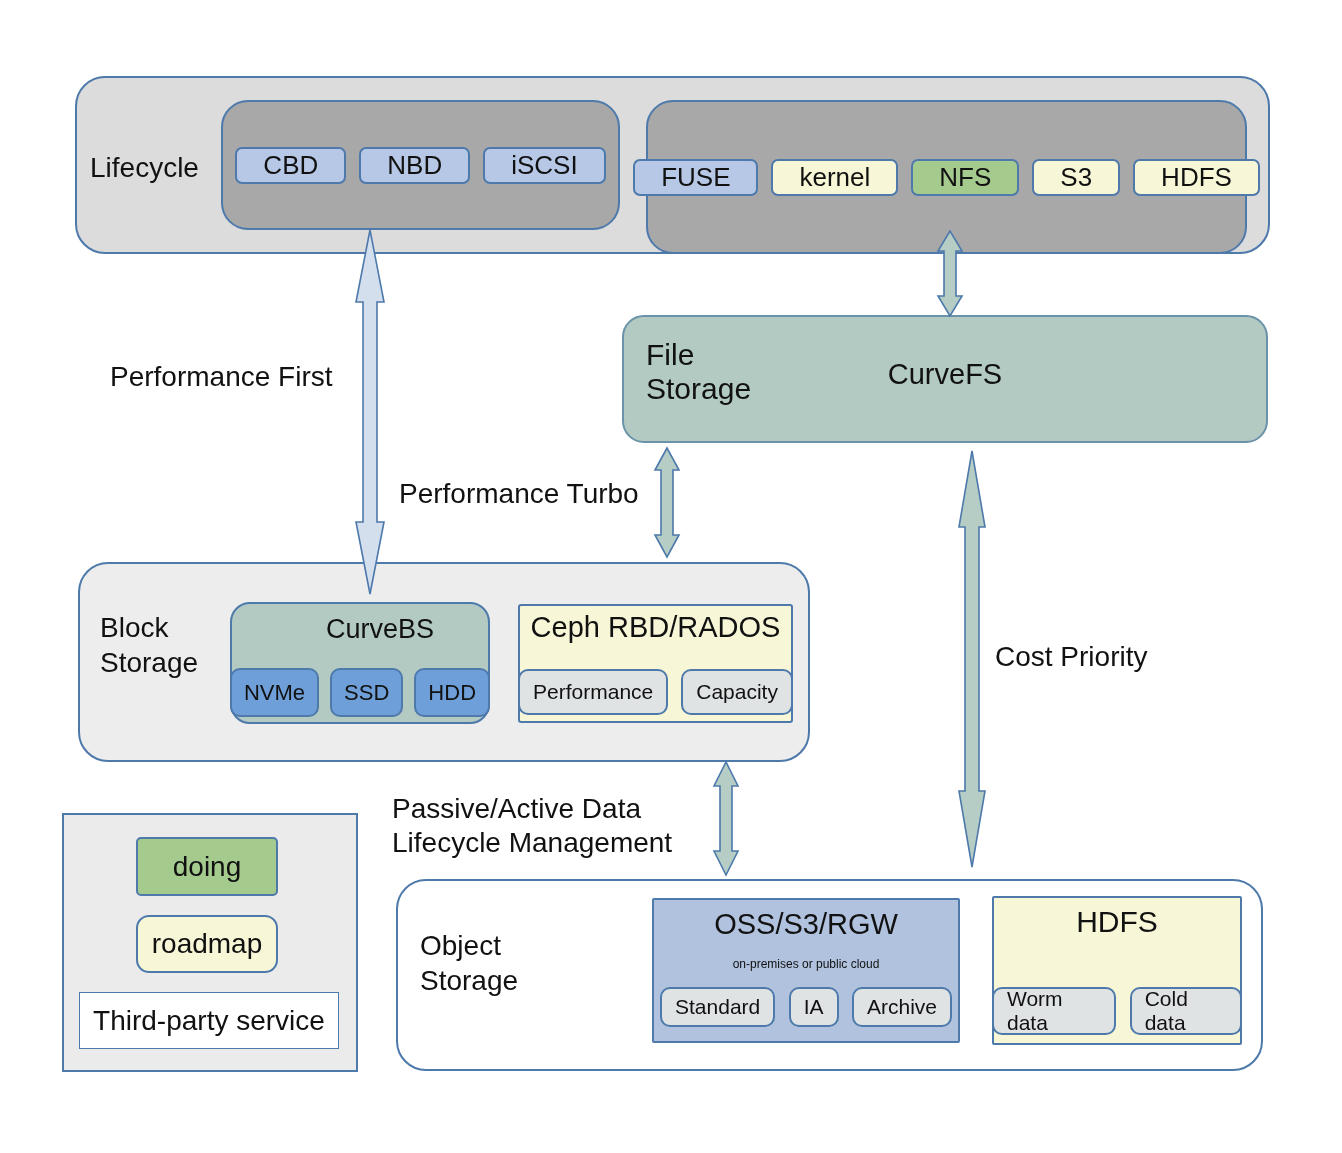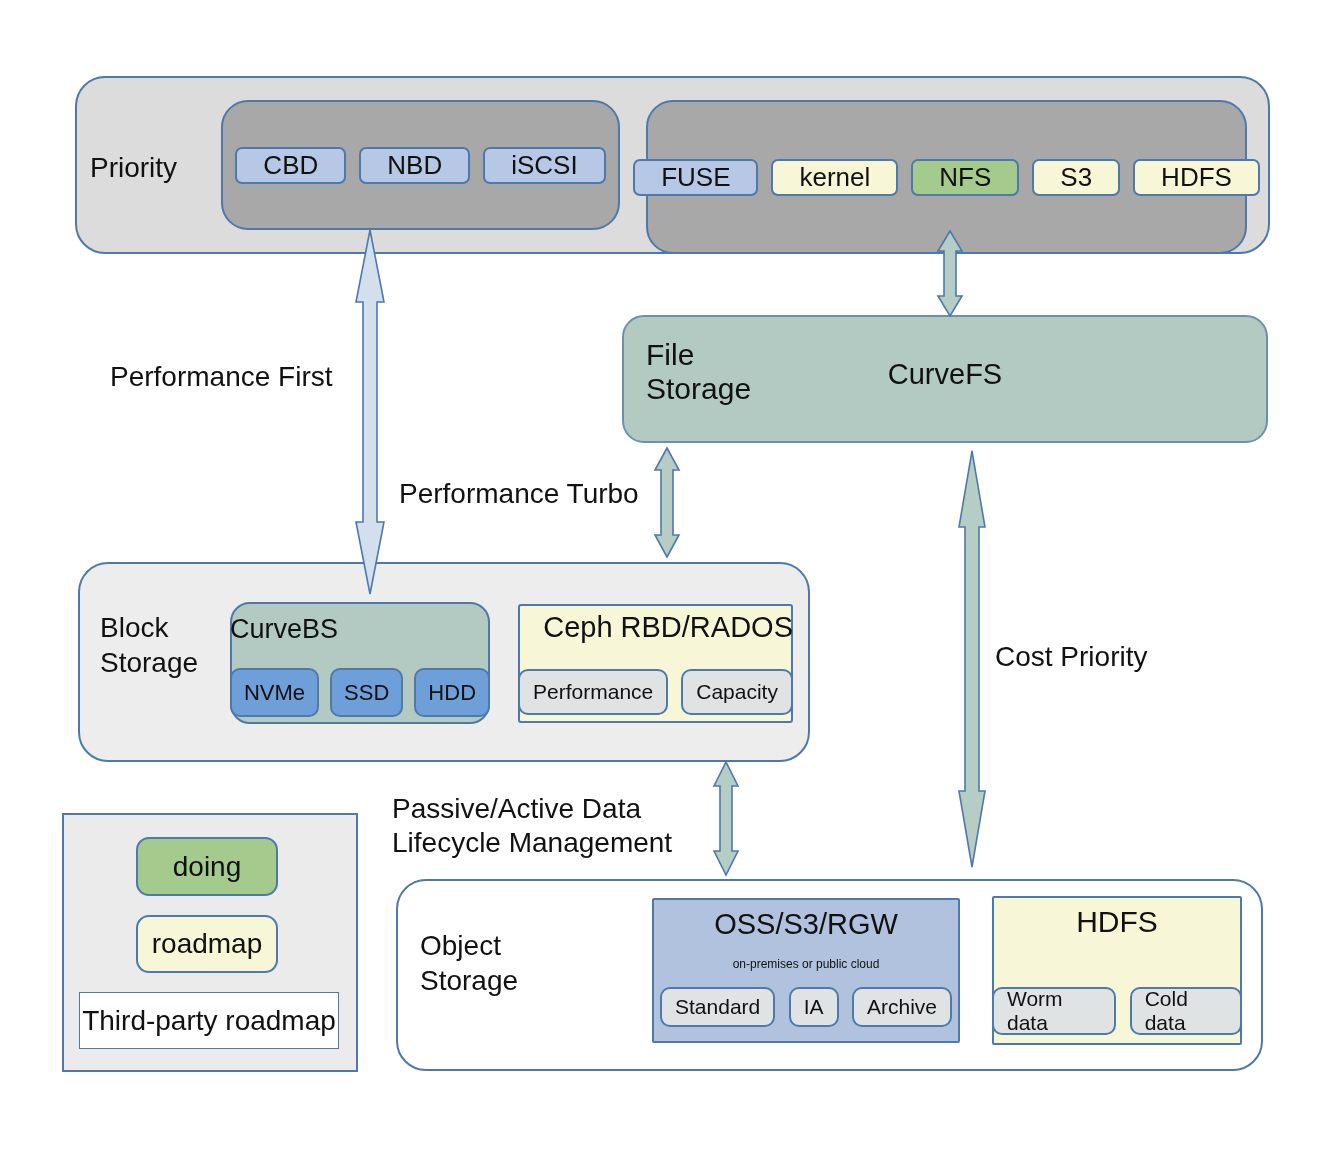--- a/index.html
+++ b/index.html
@@ -28,66 +28,66 @@
   
   .curvefs-box{left:622px;top:315px;width:646px;height:128px;background:var(--teal-box);
     border:2px solid var(--border-teal);border-radius:22px;}
   .file-storage-label{left:646px;top:338px;width:135px;font-size:30px;line-height:34px;}
   .curvefs-title{left:622px;top:358px;width:646px;text-align:center;font-size:29px;}
   
   .block-outer{left:78px;top:562px;width:732px;height:200px;background:var(--light-gray-box);}
   .block-label{left:100px;top:610px;width:150px;}
   .curvebs-box{left:230px;top:602px;width:260px;height:122px;background:var(--teal-box);
     border:2px solid var(--border-blue);border-radius:20px;}
-  .curvebs-title{left:230px;top:614px;width:260px;font-size:27px;}
+  .curvebs-title{left:230px;top:614px;width:260px;text-align:center;font-size:27px;padding-left:40px;}
   .curvebs-chips{left:230px;top:668px;width:260px;display:flex;justify-content:center;gap:11px;}
   .ceph-box{left:518px;top:604px;width:275px;height:119px;background:var(--chip-yellow);
     border:2px solid var(--border-blue);border-radius:3px;}
-  .ceph-title{left:518px;top:611px;width:275px;text-align:right;font-size:29px;}
+  .ceph-title{left:518px;top:611px;width:275px;text-align:center;font-size:29px;}
   .ceph-chips{left:518px;top:669px;width:275px;display:flex;justify-content:center;gap:13px;}
   
   .object-outer{left:396px;top:879px;width:867px;height:192px;background:#fff;}
   .object-label{left:420px;top:928px;width:150px;}
   .oss-box{left:652px;top:898px;width:308px;height:145px;background:var(--steel-box);
     border:2px solid var(--border-blue);border-radius:2px;}
   .oss-title{left:652px;top:908px;width:308px;text-align:center;font-size:29px;}
   .oss-subtitle{left:652px;top:957px;width:308px;text-align:center;font-size:12px;}
   .oss-chips{left:660px;top:987px;width:292px;display:flex;justify-content:space-between;}
   .oss-chips .chip-gray{height:40px;}
   .hdfs-box{left:992px;top:896px;width:250px;height:149px;background:var(--chip-yellow);
     border:2px solid var(--border-blue);border-radius:2px;}
   .hdfs-title{left:992px;top:905px;width:250px;text-align:center;font-size:30px;}
   .hdfs-chips{left:992px;top:987px;width:250px;display:flex;justify-content:center;gap:14px;}
   .hdfs-chips .chip-gray{height:48px;}
   
   .legend-box{left:62px;top:813px;width:296px;height:259px;background:var(--legend-bg);
     border:2px solid var(--border-blue);}
   .legend-chip{display:flex;align-items:center;justify-content:center;font-size:28px;
     border:2px solid var(--border-blue);box-sizing:border-box;}
-  .legend-doing{left:136px;top:837px;width:142px;height:59px;background:var(--chip-green);border-radius:13px;}
+  .legend-doing{left:136px;top:837px;width:142px;height:59px;background:var(--chip-green);border-radius:5px;}
   .legend-roadmap{left:136px;top:915px;width:142px;height:58px;background:var(--chip-yellow);border-radius:13px;}
   .legend-third{left:79px;top:992px;width:260px;height:57px;background:#fff;border-width:1.5px;}
   
   .arrow-label{font-size:28px;line-height:34px;}
   .lbl-perf-first{left:110px;top:360px;}
   .lbl-perf-turbo{left:399px;top:477px;}
   .lbl-cost{left:995px;top:640px;}
   .lbl-lifecycle{left:392px;top:792px;width:300px;}
   
   .arrow-layer{position:absolute;left:0;top:0;width:1342px;height:1153px;pointer-events:none;}
   .arrow-blue{fill:var(--arrow-blue-fill);stroke:var(--border-blue);stroke-width:1.6;}
   .arrow-teal{fill:var(--arrow-teal-fill);stroke:var(--border-blue);stroke-width:1.6;}
 </style>
 </head>
 <body>
 
 <div class="canvas">
 
   <div class="abs outer-rounded interface-outer"></div>
-  <div class="abs section-label interface-label">Priority</div>
+  <div class="abs section-label interface-label">Lifecycle</div>
 
   <div class="abs inner-dark left">
     <div class="chip chip-blue">CBD</div>
     <div class="chip chip-blue">NBD</div>
     <div class="chip chip-blue">iSCSI</div>
   </div>
 
   <div class="abs inner-dark right">
     <div class="chip chip-blue">FUSE</div>
     <div class="chip chip-yellow">kernel</div>
@@ -114,21 +114,21 @@
   <div class="abs ceph-box"></div>
   <div class="abs ceph-title">Ceph RBD/RADOS</div>
   <div class="abs ceph-chips">
     <div class="chip chip-gray">Performance</div>
     <div class="chip chip-gray">Capacity</div>
   </div>
 
   <div class="abs legend-box"></div>
   <div class="abs legend-chip legend-doing">doing</div>
   <div class="abs legend-chip legend-roadmap">roadmap</div>
-  <div class="abs legend-chip legend-third">Third-party roadmap</div>
+  <div class="abs legend-chip legend-third">Third-party service</div>
 
   <div class="abs outer-rounded object-outer"></div>
   <div class="abs section-label object-label">Object Storage</div>
 
   <div class="abs oss-box"></div>
   <div class="abs oss-title">OSS/S3/RGW</div>
   <div class="abs oss-subtitle">on-premises or public cloud</div>
   <div class="abs oss-chips">
     <div class="chip chip-gray">Standard</div>
     <div class="chip chip-gray">IA</div>

